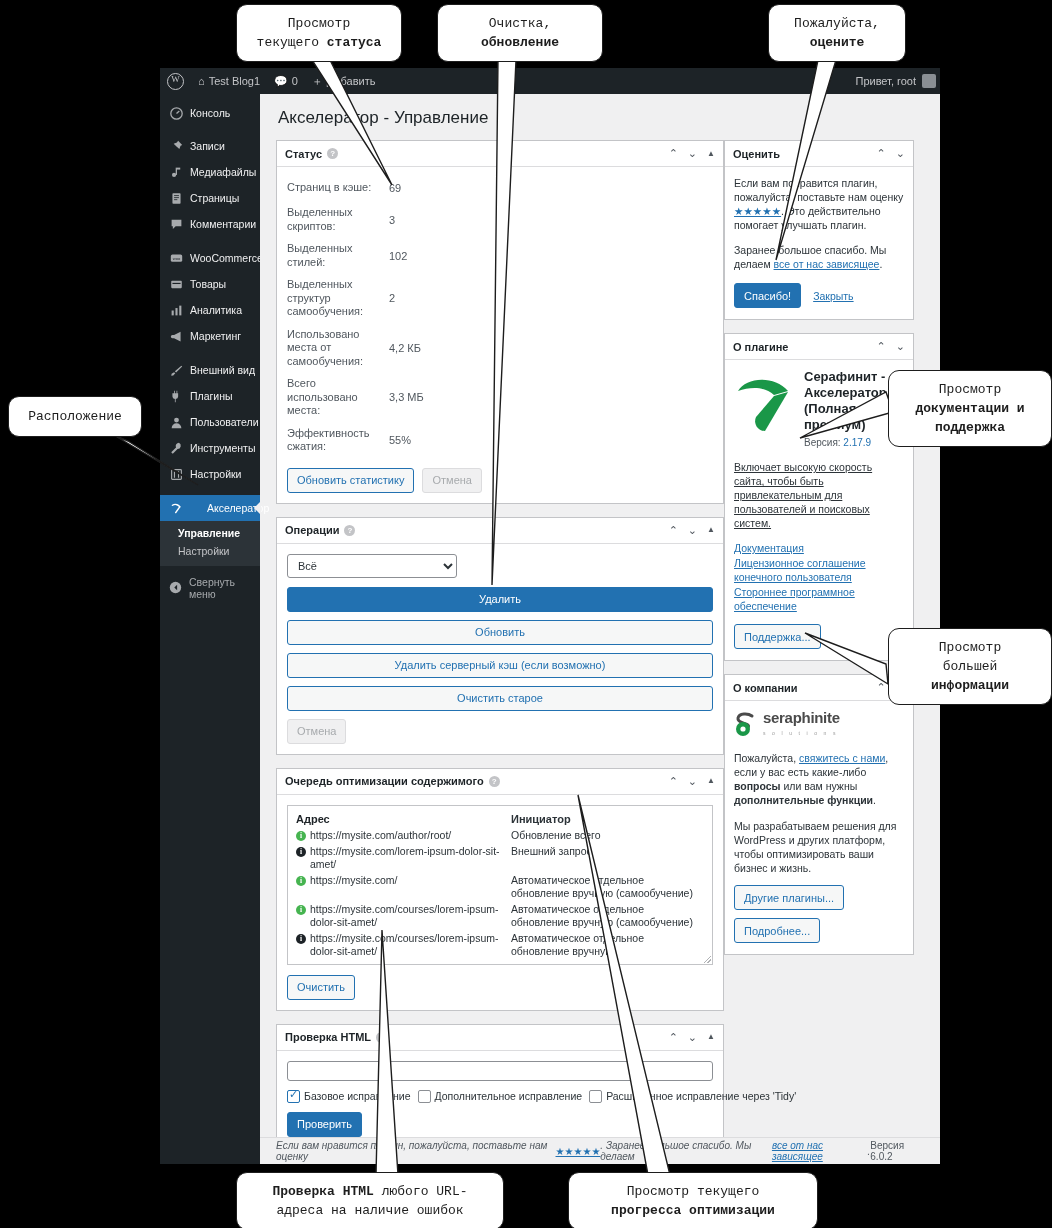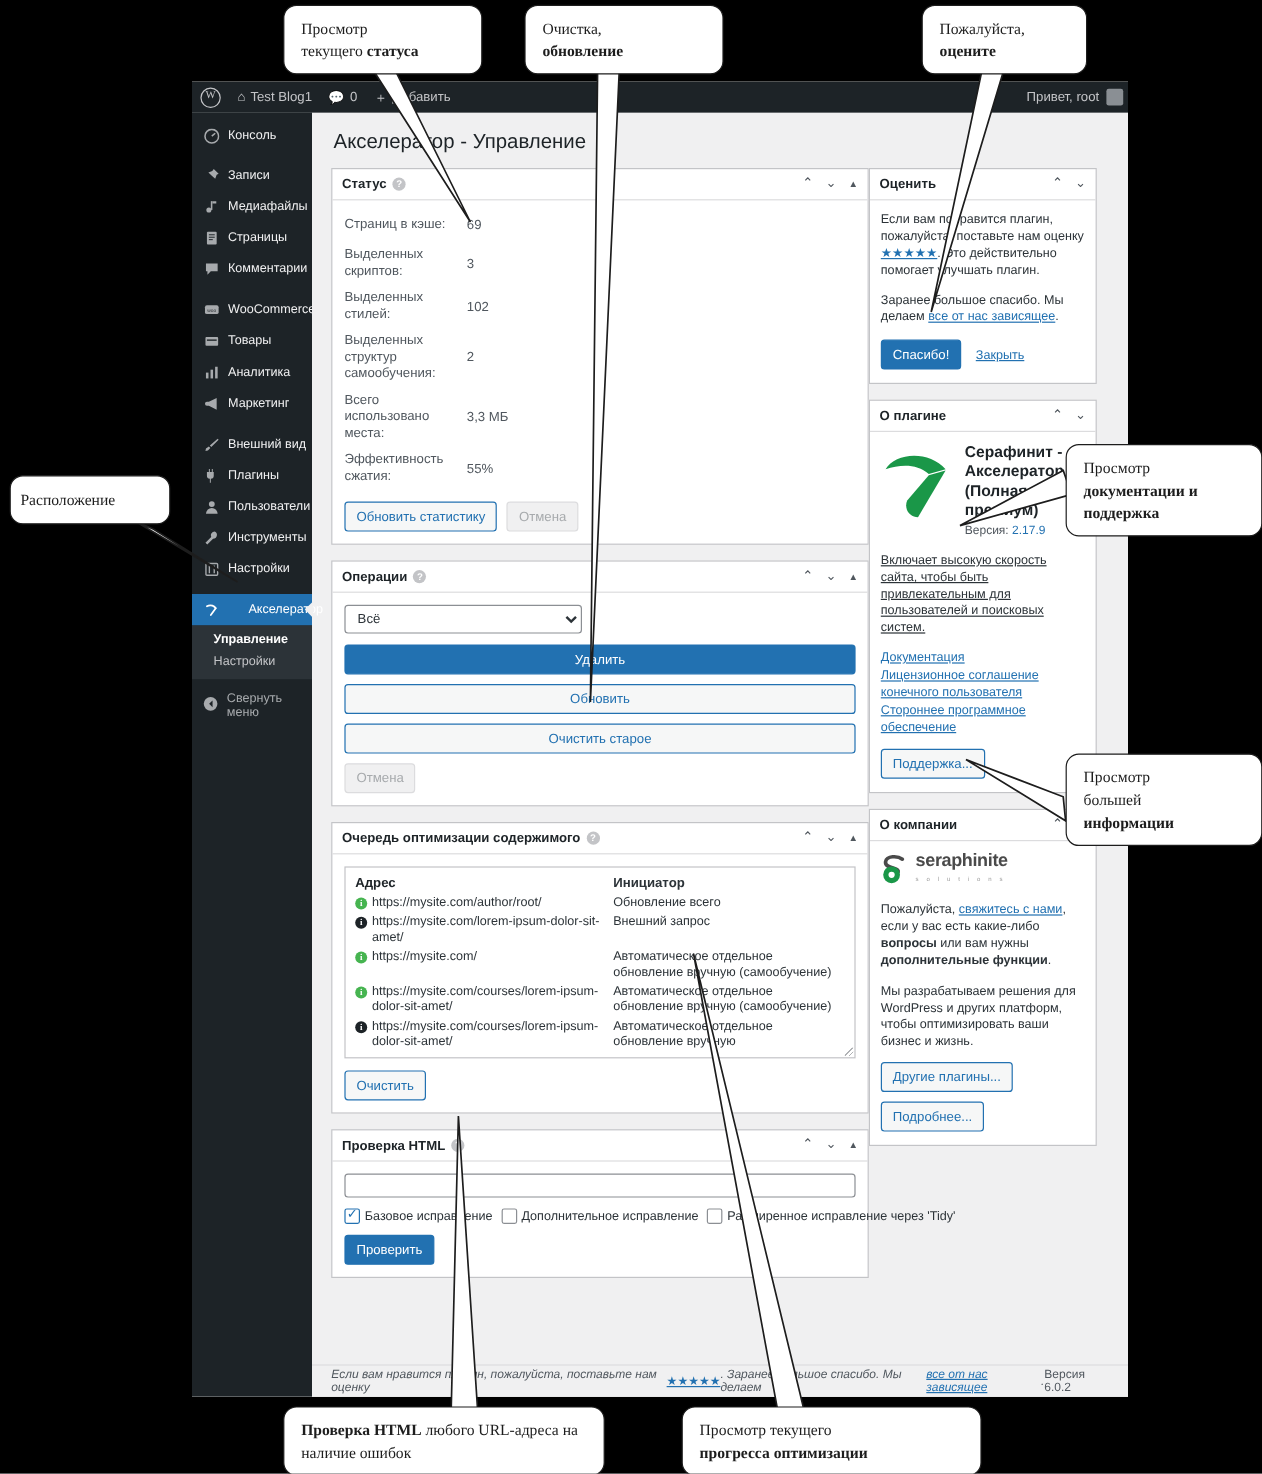--- a/index.html
+++ b/index.html
@@ -61,21 +61,21 @@
   .stat-value{color:#50575e;font-size:11px;}
 
   
   .btn{display:inline-flex;align-items:center;justify-content:center;height:23px;padding:0 9px;border-radius:3px;
     border:1px solid #2271b1;background:#f6f7f7;color:#2271b1;font-size:11px;white-space:nowrap;cursor:pointer;
     font-family:"Liberation Sans",sans-serif;}
   .btn.primary{background:#2271b1;border-color:#2271b1;color:#fff;}
   .btn.disabled{background:#f0f0f1;border-color:#dcdcde;color:#a7aaad;}
   .btn-row{display:flex;gap:8px;flex-wrap:wrap;margin-top:4px;}
 
-  select.wpselect{width:198px;height:24px;border:1px solid #8c8f94;border-radius:3px;background:#fff;
+  select.wpselect{width:170px;height:24px;border:1px solid #8c8f94;border-radius:3px;background:#fff;
      font-size:11px;color:#2c3338;padding:0 6px;font-family:"Liberation Sans",sans-serif;}
 
   
   .queue-box{border:1px solid #c3c4c7;background:#fff;padding:7px 8px 6px 8px;position:relative;}
   .queue-box:after{content:"";position:absolute;right:1px;bottom:1px;width:7px;height:7px;
      background:linear-gradient(135deg,transparent 45%,#b0b2b5 45%,#b0b2b5 55%,transparent 55%,transparent 70%,#b0b2b5 70%,#b0b2b5 80%,transparent 80%);}
   .q-head{display:flex;font-weight:bold;font-size:11px;color:#1d2327;margin-bottom:4px;}
   .q-row{display:flex;font-size:10.5px;color:#2c3338;margin-bottom:3px;line-height:13px;}
   .q-addr{width:215px;flex:0 0 215px;display:flex;gap:4px;align-items:flex-start;}
   .q-addr .q-txt{color:#2c3338;}
@@ -103,22 +103,22 @@
   .plugin-ver{font-size:10px;color:#50575e;margin-top:3px;}
   .links-list a{display:block;margin-bottom:1px;}
 
   
   #wp-footer{position:absolute;left:100px;right:0;bottom:0;height:26px;border-top:1px solid #dcdcde;background:#f0f0f1;
      display:flex;align-items:center;padding:0 16px;font-size:10px;color:#50575e;font-style:italic;}
   #wp-footer .ver{margin-left:auto;font-style:normal;}
 
   
   .callout{position:absolute;background:#fff;border:1.5px solid #1d1d1d;border-radius:11px;
-     text-align:left;font-size:13px;color:#1d1d1d;line-height:19px;padding:9px 14px;box-sizing:border-box;z-index:40;
-     font-family:Liberation Serif, serif;}
+     text-align:center;font-size:13px;color:#1d1d1d;line-height:19px;padding:9px 14px;box-sizing:border-box;z-index:40;
+     font-family:Liberation Mono, monospace;}
   .callout b{font-weight:bold;}
   .lead{position:absolute;z-index:30;overflow:visible;pointer-events:none;}
   .lead svg{display:block;overflow:visible;}
 </style>
 </head>
 <body>
 
 <div class="lead" style="left:0;top:0;width:1052px;height:1228px;">
 <svg width="1052" height="1228" viewBox="0 0 1052 1228">
 
@@ -364,20 +364,24 @@
               </div>
               <div class="stat-row">
                 <span class="stat-label">Выделенных стилей:</span>
                 <span class="stat-value">102</span>
               </div>
               <div class="stat-row">
                 <span class="stat-label">Выделенных структур самообучения:</span>
                 <span class="stat-value">2</span>
               </div>
               <div class="stat-row">
+                <span class="stat-label">Использовано места от самообучения:</span>
+                <span class="stat-value">4,2 КБ</span>
+              </div>
+              <div class="stat-row">
                 <span class="stat-label">Всего использовано места:</span>
                 <span class="stat-value">3,3 МБ</span>
               </div>
               <div class="stat-row" style="margin-bottom:14px">
                 <span class="stat-label">Эффективность сжатия:</span>
                 <span class="stat-value">55%</span>
               </div>
               <div class="btn-row">
                 <span class="btn">Обновить статистику</span>
                 <span class="btn disabled">Отмена</span>
@@ -395,20 +399,21 @@
                 <span class="chev" style="font-size:8px;">▲</span>
               </span>
             </div>
             <div class="pb-body">
               <select class="wpselect">
                 <option>Всё</option>
               </select>
               <div class="btn-row" style="margin-top:9px;flex-direction:column;">
                 <span class="btn primary">Удалить</span>
                 <span class="btn">Обновить</span>
+                <span class="btn">Удалить серверный кэш (если возможно)</span>
                 <span class="btn">Очистить старое</span>
               </div>
               <div class="btn-row" style="margin-top:8px;">
                 <span class="btn disabled">Отмена</span>
               </div>
             </div>
           </div>
 
           <div class="postbox">
             <div class="pb-head">

